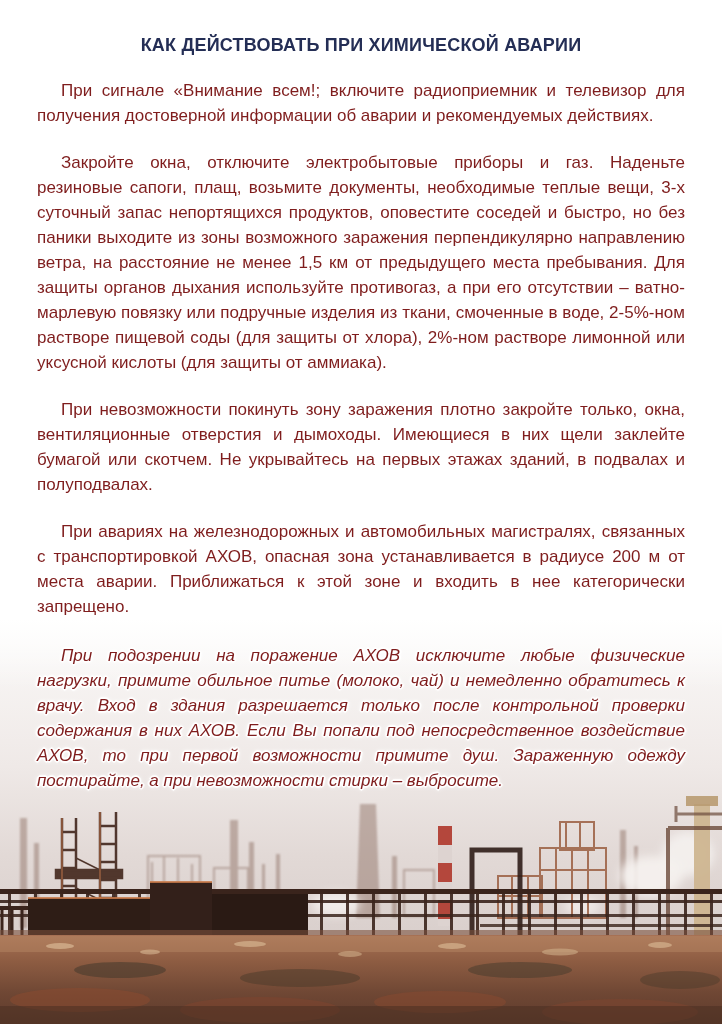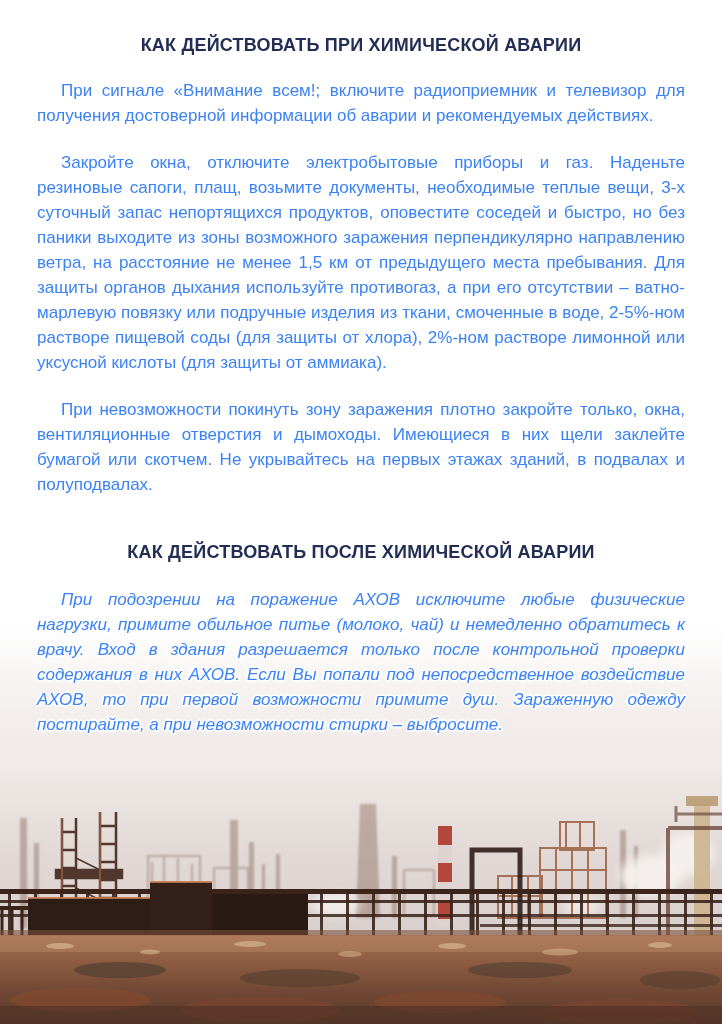--- a/index.html
+++ b/index.html
@@ -38,21 +38,21 @@
     color: #242e55;
     letter-spacing: 0.2px;
   }
   .heading.second {
     margin-top: 44px;
   }
   .para {
     margin: 22px 0 0 0;
     font-size: 17px;
     line-height: 25px;
-    color: #3b82f6;
+    color: #7f1d1d;
     text-align: justify;
     text-indent: 24px;
   }
   .para.first-after-heading { margin-top: 24px; font-style: italic; }
   .para.no-gap { margin-top: 0; }
   .halo {
     text-shadow:
       -1px -1px 0 #ffffff, 1px -1px 0 #ffffff,
       -1px  1px 0 #ffffff, 1px  1px 0 #ffffff,
       -2px  0   1px #ffffff, 2px 0 1px #ffffff,
@@ -224,21 +224,21 @@
     </svg>
   </div>
 
   <div class="content">
 
     <section>
       <h1 class="heading">КАК ДЕЙСТВОВАТЬ ПРИ ХИМИЧЕСКОЙ АВАРИИ</h1>
       <p class="para">При сигнале «Внимание всем!; включите радиоприемник и телевизор для получе­ния достоверной информации об аварии и рекомендуемых действиях.</p>
       <p class="para">Закройте окна, отключите электробытовые приборы и газ. Наденьте резиновые сапоги, плащ, возьмите документы, необходимые теплые вещи, 3-х суточный запас непортящихся продуктов, оповестите соседей и быстро, но без паники выходите из зоны возможного заражения перпендикулярно направлению ветра, на расстояние не менее 1,5 км от предыдущего места пребывания. Для защиты органов дыхания ис­пользуйте противогаз, а при его отсутствии – ватно-марлевую повязку или подручные изделия из ткани, смоченные в воде, 2-5%-ном растворе пищевой соды (для защиты от хлора), 2%-ном растворе лимонной или уксусной кислоты (для защиты от аммиака).</p>
       <p class="para">При невозможности покинуть зону заражения плотно закройте только, окна, венти­ляционные отверстия и дымоходы. Имеющиеся в них щели заклейте бумагой или скотчем. Не укрывайтесь на первых этажах зданий, в подвалах и полуподвалах.</p>
+      <p class="para">При авариях на железнодорожных и автомобильных магистралях, связанных с транспортировкой АХОВ, опасная зона устанавливается в радиусе 200 м от места аварии. Приближаться к этой зоне и входить в нее категорически запрещено.</p>
     </section>
 
     <section>
-      <h1 class="heading second">КАК ДЕЙСТВОВАТЬ ПОСЛЕ ХИМИЧЕСКОЙ АВАРИИ</h1>
       <p class="para first-after-heading halo">При подозрении на поражение АХОВ исключите любые физические нагрузки, при­мите обильное питье (молоко, чай) и немедленно обратитесь к врачу. Вход в здания разрешается только после контрольной проверки содержания в них АХОВ. Если Вы попали под непосредственное воздействие АХОВ, то при первой возможности прими­те душ. Зараженную одежду постирайте, а при невозможности стирки – выбросите.</p>
     </section>
 
   </div>
 </div>
 
 </body></html>

